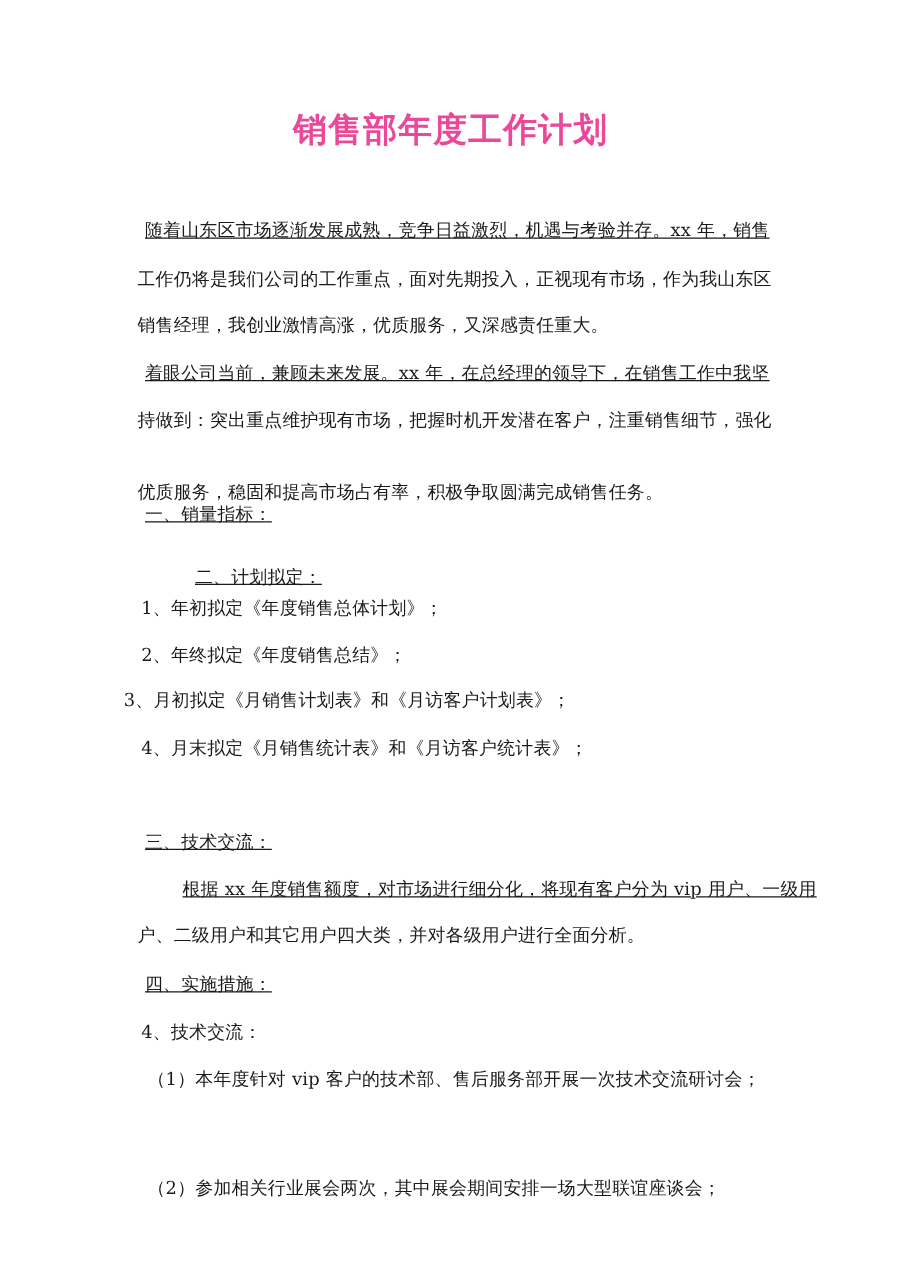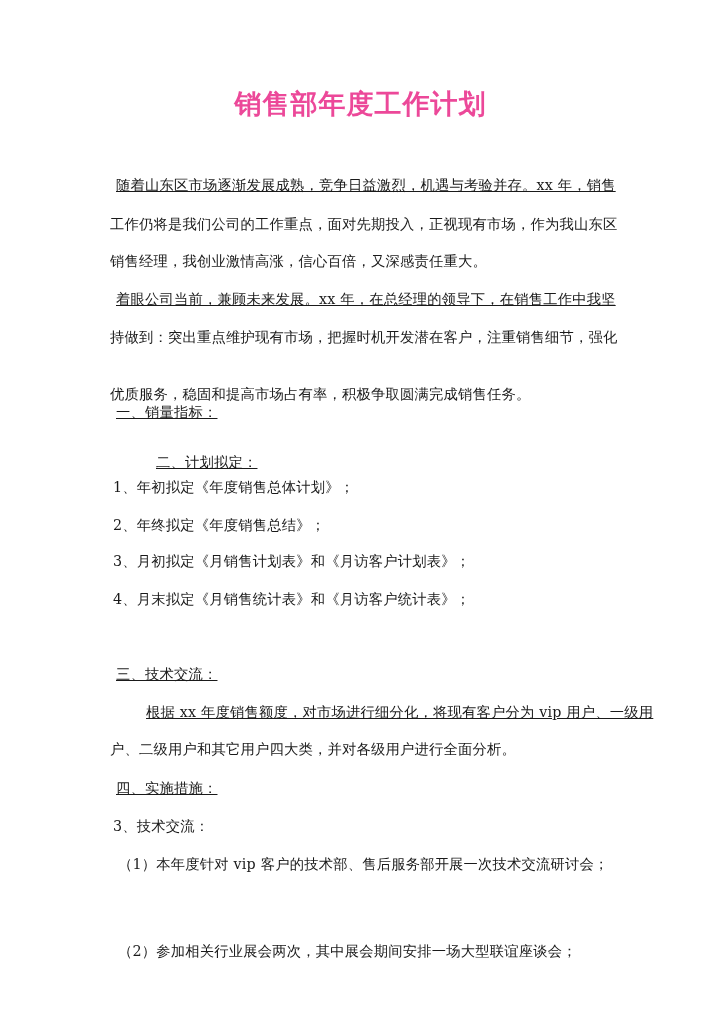--- a/index.html
+++ b/index.html
@@ -15,37 +15,37 @@
   </style>
 </head>
 <body>
 
 <div>
   <div class="title">销售部年度工作计划</div>
 
   <div>
     <div class="line just ind" style="top:175px; width:499px;">随着山东区市场逐渐发展成熟，竞争日益激烈，机遇与考验并存。xx 年，销售</div>
     <div class="line just" style="top:214px;">工作仍将是我们公司的工作重点，面对先期投入，正视现有市场，作为我山东区</div>
-    <div class="line" style="top:251px;">销售经理，我创业激情高涨，信心百倍，又深感责任重大。</div>
+    <div class="line" style="top:251px;">销售经理，我创业激情高涨，优质服务，又深感责任重大。</div>
   </div>
 
   <div>
     <div class="line just ind" style="top:289px; width:499px;">着眼公司当前，兼顾未来发展。xx 年，在总经理的领导下，在销售工作中我坚</div>
     <div class="line just" style="top:327px;">持做到：突出重点维护现有市场，把握时机开发潜在客户，注重销售细节，强化</div>
     <div class="line" style="top:384px;">优质服务，稳固和提高市场占有率，积极争取圆满完成销售任务。</div>
   </div>
 
   <div class="line ind" style="top:402px;">一、销量指标：</div>
   <div class="line ind" style="top:452px;margin-left:40px;">二、计划拟定：</div>
   <div class="line" style="top:477px; left:113px;">1、年初拟定《年度销售总体计划》；</div>
   <div class="line" style="top:515px; left:113px;">2、年终拟定《年度销售总结》；</div>
-  <div class="line" style="top:551px; left:113px;">3、月初拟定《月销售计划表》和《月访客户计划表》；</div>
+  <div class="line" style="top:551px; left:99px;">3、月初拟定《月销售计划表》和《月访客户计划表》；</div>
   <div class="line" style="top:589px; left:113px;">4、月末拟定《月销售统计表》和《月访客户统计表》；</div>
 
   <div class="line ind" style="top:664px;">三、技术交流：</div>
   <div class="line just ind" style="top:702px; width:499px;margin-left:30px;">根据 xx 年度销售额度，对市场进行细分化，将现有客户分为 vip 用户、一级用</div>
   <div class="line" style="top:739px;">户、二级用户和其它用户四大类，并对各级用户进行全面分析。</div>
 
   <div class="line ind" style="top:778px;">四、实施措施：</div>
-  <div class="line" style="top:816px; left:113px;">3、技术交流：</div>
+  <div class="line" style="top:816px; left:113px;">4、技术交流：</div>
   <div class="line" style="top:854px; left:118px;">（1）本年度针对 vip 客户的技术部、售后服务部开展一次技术交流研讨会；</div>
   <div class="line" style="top:941px; left:118px;">（2）参加相关行业展会两次，其中展会期间安排一场大型联谊座谈会；</div>
 </div>
 
 </body></html>

